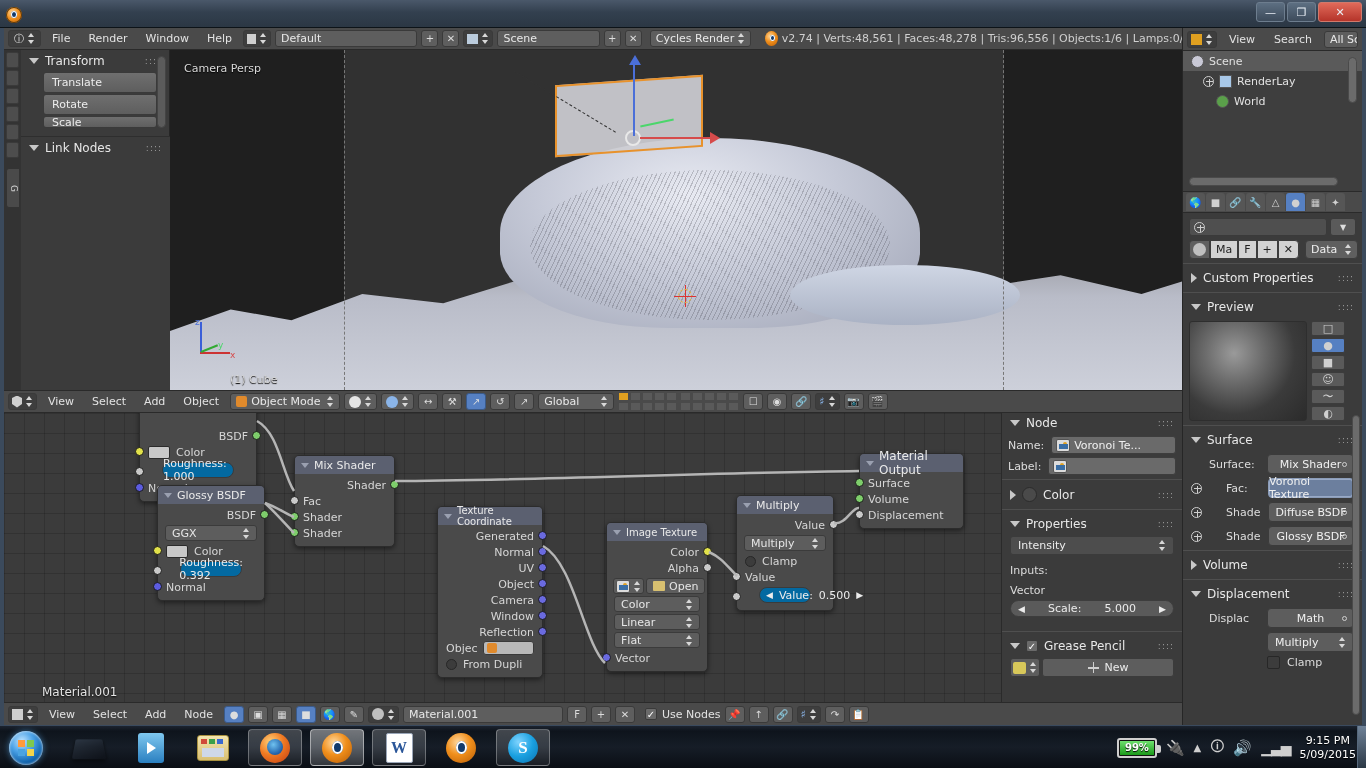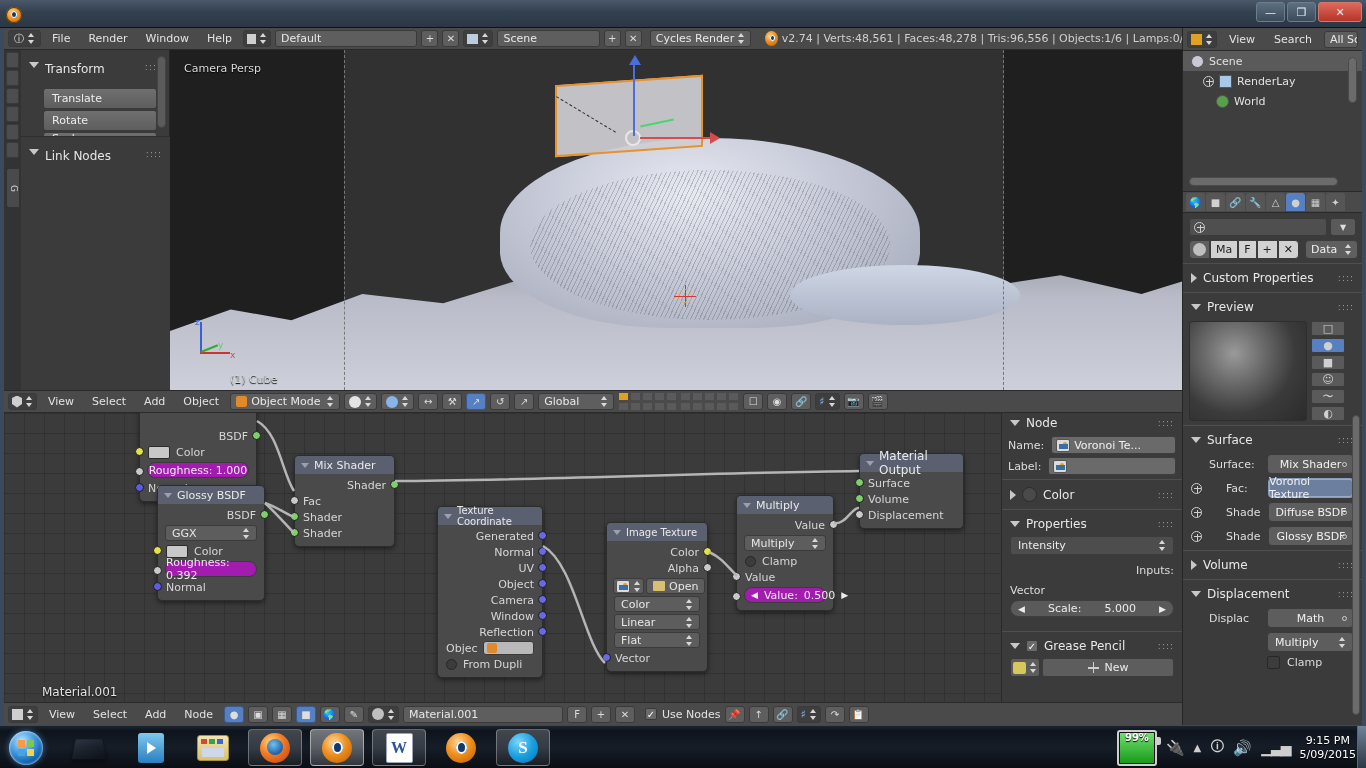--- a/index.html
+++ b/index.html
@@ -64,21 +64,21 @@
   .cursor3d:after { top:50%; left:0; height:1px; width:22px; margin-top:-0.5px; }
   .c3ring { position:absolute; left:4px; top:4px; width:14px; height:14px; border-radius:50%;
     border:1px dashed #e2b33a; }
 
   
   .terr { position:absolute; }
 
   
   .toolshelf { position:absolute; left:0; top:0; width:166px; height:340px; background:#3b3b3b;
     border-right:1px solid #262626; }
-  .panel-h { display:flex; gap:6px; padding:12px 8px; color:#e6e6e6; font-size:12px; }
+  .panel-h { display:flex; align-items:center; gap:6px; padding:4px 8px; color:#e6e6e6; font-size:12px; }
   .tri { width:0; height:0; border-left:5px solid transparent; border-right:5px solid transparent;
     border-top:6px solid #c8c8c8; }
   .tri.r { border-left:6px solid #c8c8c8; border-top:5px solid transparent; border-bottom:5px solid transparent; border-right:0; }
   .grip { margin-left:auto; color:#999; font-size:9px; letter-spacing:1px; }
   .toolbtn { margin:0 12px 1px 22px; height:21px; background:linear-gradient(180deg,#6f6f6f,#5e5e5e);
     border:1px solid #3a3a3a; border-radius:3px; display:flex; align-items:center; padding-left:8px;
     color:#ececec; font-size:11px; }
   .vtab { position:absolute; left:2px; top:118px; width:14px; height:40px; background:#4a4a4a;
     border:1px solid #333; border-radius:3px 0 0 3px; color:#ccc; font-size:9px;
     writing-mode:vertical-rl; text-align:center; }
@@ -111,21 +111,21 @@
   .node-h .tri { border-top-color:#9aa0b0; border-left-width:4px; border-right-width:4px; border-top-width:5px; }
   .node-b { padding:3px 0 5px 0; }
   .row { height:16px; display:flex; align-items:center; padding:0 8px; color:#d6d6d6; font-size:11px; position:relative; }
   .row.right { justify-content:flex-end; }
   .sock { position:absolute; width:9px; height:9px; border-radius:50%; border:1px solid #1a1a1a; top:3px; }
   .sock.l { left:-5px; } .sock.r { right:-5px; }
   .s-green { background:#7ece6b; } .s-yellow { background:#e2e24a; }
   .s-grey { background:#c9c9c9; } .s-blue { background:#5c5ce0; } .s-purple { background:#6a6ae0; }
   .nbtn { margin:2px 7px; height:16px; background:#5d5d5d; border:1px solid #3b3b3b; border-radius:3px;
     display:flex; align-items:center; padding:0 6px; color:#e6e6e6; font-size:11px; }
-  .nfield { margin:2px 7px; height:16px; background:#a21caf; border:1px solid #3b3b3b; border-radius:8px;
+  .nfield { margin:2px 22px; height:16px; background:#0369a1; border:1px solid #3b3b3b; border-radius:8px;
     display:flex; align-items:center; justify-content:center; gap:6px; color:#ececec; font-size:11px; }
   .swatch { width:22px; height:13px; background:#c8c8c8; border:1px solid #2b2b2b; border-radius:2px; }
   .ckbox { width:11px; height:11px; border-radius:50%; background:#3c3c3c; border:1px solid #272727; }
   .mat-label { position:absolute; left:38px; bottom:24px; color:#e4e4e4; font-size:12px; text-shadow:0 1px 2px #000; }
   .hscroll { position:absolute; left:8px; bottom:5px; width:962px; height:9px; background:#6b6b6b;
     border:1px solid #4a4a4a; border-radius:5px; }
 
   
   .nprops { position:absolute; left:997px; top:385px; width:181px; height:310px; background:#3b3b3b;
     border-left:1px solid #2a2a2a; overflow:hidden; }
@@ -209,22 +209,22 @@
       linear-gradient(#ff9a3c,#ff9a3c) 0 0/7px 7px no-repeat,
       linear-gradient(#7ec850,#7ec850) 9px 0/7px 7px no-repeat,
       linear-gradient(#4aa3e0,#4aa3e0) 0 9px/7px 7px no-repeat,
       linear-gradient(#f2d44a,#f2d44a) 9px 9px/7px 7px no-repeat; }
   .tbitem { position:absolute; top:3px; width:54px; height:37px; display:flex; align-items:center; justify-content:center; }
   .tbitem.run { background:linear-gradient(180deg,rgba(255,255,255,.22),rgba(255,255,255,.06));
     border:1px solid rgba(255,255,255,.3); border-radius:4px; }
   .tbitem.active { background:linear-gradient(180deg,rgba(255,255,255,.42),rgba(255,255,255,.16));
     border:1px solid rgba(255,255,255,.45); border-radius:4px; }
   .tray { position:absolute; right:0; top:0; height:43px; display:flex; align-items:center; gap:9px; padding-right:10px; }
-  .batt { width:40px; height:36px; border:2px solid #cfcfcf; border-radius:3px; position:relative;
-    display:flex; align-items:flex-start; justify-content:center; background:#111; }
+  .batt { width:40px; height:20px; border:2px solid #cfcfcf; border-radius:3px; position:relative;
+    display:flex; align-items:center; justify-content:center; background:#111; }
   .batt:after { content:""; position:absolute; right:-6px; top:5px; width:4px; height:8px; background:#cfcfcf; border-radius:0 2px 2px 0; }
   .battfill { position:absolute; left:1px; top:1px; bottom:1px; width:34px; background:linear-gradient(180deg,#6ee06e,#1a9a1a); }
   .battxt { position:relative; color:#fff; font-size:10px; font-weight:bold; text-shadow:0 1px 1px #000; }
   .clock { color:#fff; font-size:11px; text-align:center; line-height:14px; text-shadow:0 1px 1px #000; }
   .showdesk { position:absolute; right:0; top:0; width:9px; height:43px;
     background:linear-gradient(180deg,#6f8298,#2a3744); border-left:1px solid #56687c; }
 </style>
 </head>
 <body>
 
@@ -696,21 +696,21 @@
       <div class="hrule"></div>
       <div class="sec-h">
         <div class="tri"></div>
         <span>Properties</span>
         <span class="grip">::::</span>
       </div>
       <div class="pdd" style="justify-content:space-between;background:#4d4d4d;">
         <span>Intensity</span>
           <span class="spin"></span>
       </div>
-      <div style="margin:9px 8px 3px;color:#dcdcdc;font-size:11px;text-align:right;">Inputs:</div>
+      <div style="margin:9px 8px 3px;color:#dcdcdc;font-size:11px;">Inputs:</div>
       <div style="margin:7px 8px 3px;color:#dcdcdc;font-size:11px;">Vector</div>
       <div class="pslider">
         <span style="font-size:9px;">◀</span>
         <span>Scale:</span>
         <span>5.000</span>
         <span style="font-size:9px;">▶</span>
       </div>
       <div class="hrule" style="margin-top:14px;"></div>
       <div class="sec-h">
         <div class="tri"></div>

